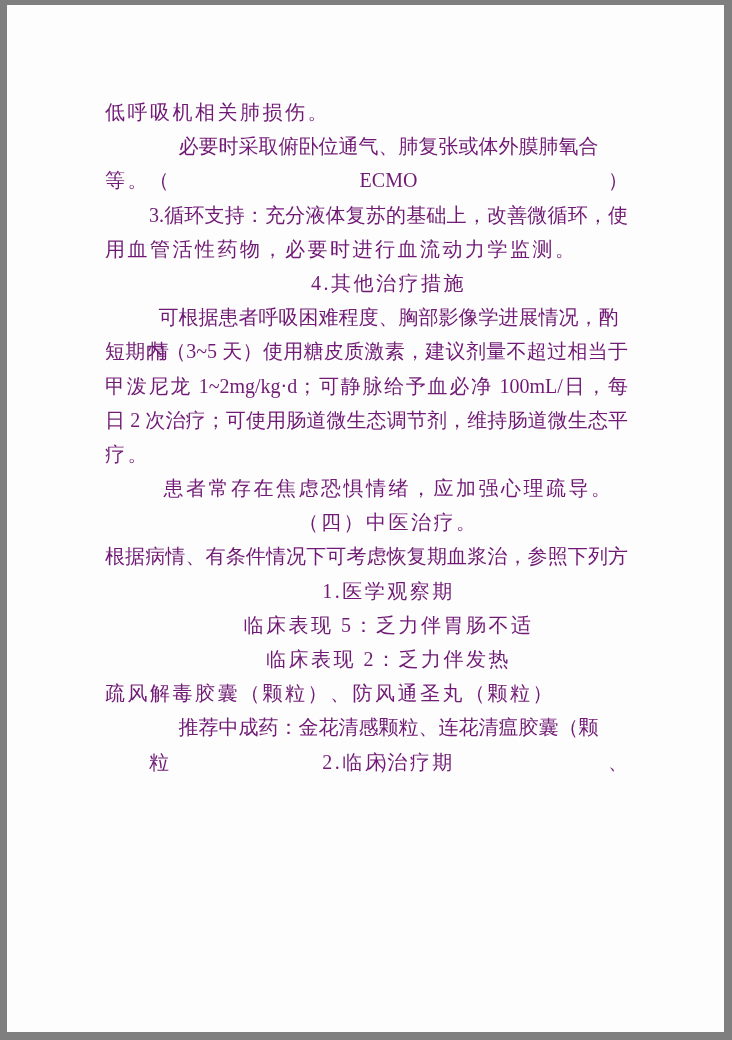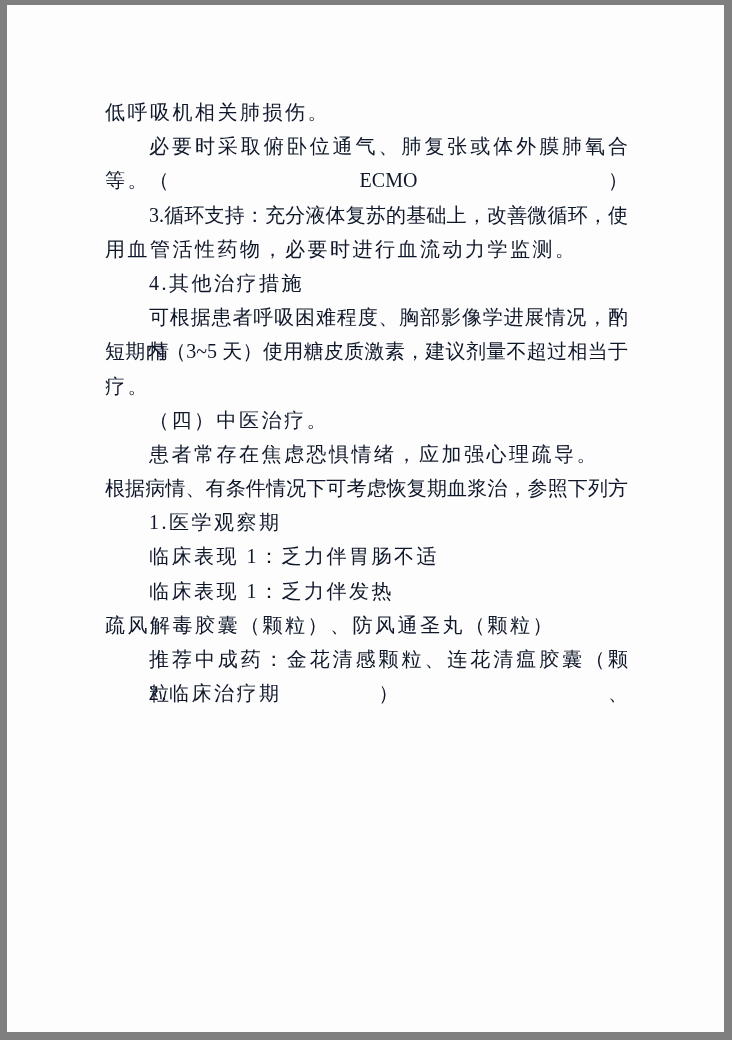--- a/index.html
+++ b/index.html
@@ -39,44 +39,47 @@
     white-space: nowrap;
   }
   .line.justify {
     letter-spacing: 0;
     white-space: normal;
     text-align: justify;
     text-align-last: justify;
   }
   .line.indent {
     padding-left: 44px;
+    text-align: center;
   }
   .line.justify.indent {
     width: 479px;
   }
 </style>
 </head>
 <body>
 
 <div class="desk" style="background: rgb(127, 127, 127);">
   <div class="paper" style="background: rgb(253, 253, 253);">
-    <div class="text-block" style="color: #0f172a;">
+    <div class="text-block" style="color: #701a75;">
         <div class="line">低呼吸机相关肺损伤。</div>
         <div class="line indent justify">必要时采取俯卧位通气、肺复张或体外膜肺氧合（ECMO）</div>
         <div class="line">等。</div>
         <div class="line indent justify">3.循环支持：充分液体复苏的基础上，改善微循环，使</div>
         <div class="line">用血管活性药物，必要时进行血流动力学监测。</div>
         <div class="line indent">4.其他治疗措施</div>
         <div class="line indent justify">可根据患者呼吸困难程度、胸部影像学进展情况，酌情</div>
         <div class="line justify">短期内（3~5 天）使用糖皮质激素，建议剂量不超过相当于</div>
+        <div class="line justify">甲泼尼龙 1~2mg/kg·d；可静脉给予血必净 100mL/日，每</div>
+        <div class="line justify">日 2 次治疗；可使用肠道微生态调节剂，维持肠道微生态平</div>
         <div class="line">疗。</div>
+        <div class="line indent">患者常存在焦虑恐惧情绪，应加强心理疏导。</div>
         <div class="line indent">（四）中医治疗。</div>
-        <div class="line indent">患者常存在焦虑恐惧情绪，应加强心理疏导。</div>
         <div class="line justify">根据病情、有条件情况下可考虑恢复期血浆治，参照下列方</div>
         <div class="line indent">1.医学观察期</div>
-        <div class="line indent">临床表现 1：乏力伴胃肠不适</div>
-        <div class="line indent">临床表现 1：乏力伴发热</div>
+        <div class="line indent">临床表现 5：乏力伴胃肠不适</div>
+        <div class="line indent">临床表现 2：乏力伴发热</div>
         <div class="line">疏风解毒胶囊（颗粒）、防风通圣丸（颗粒）</div>
         <div class="line indent justify">推荐中成药：金花清感颗粒、连花清瘟胶囊（颗粒）、</div>
         <div class="line indent">2.临床治疗期</div>
       </div>
   </div>
 </div>
 
 </body></html>

